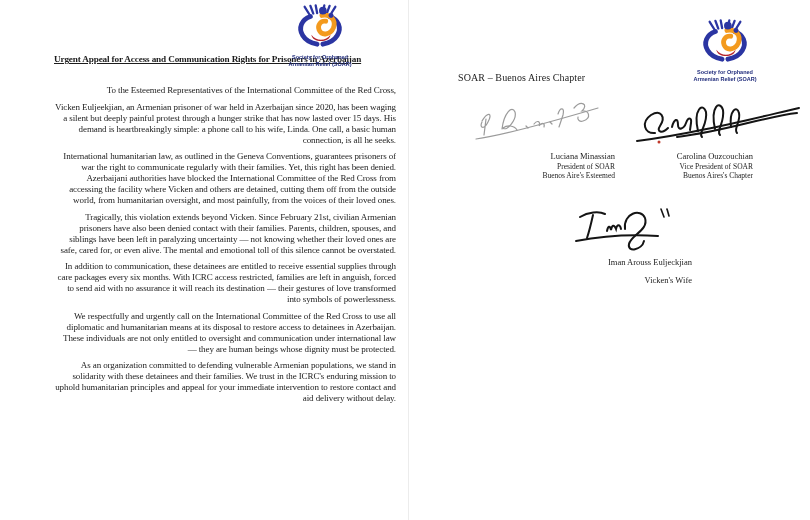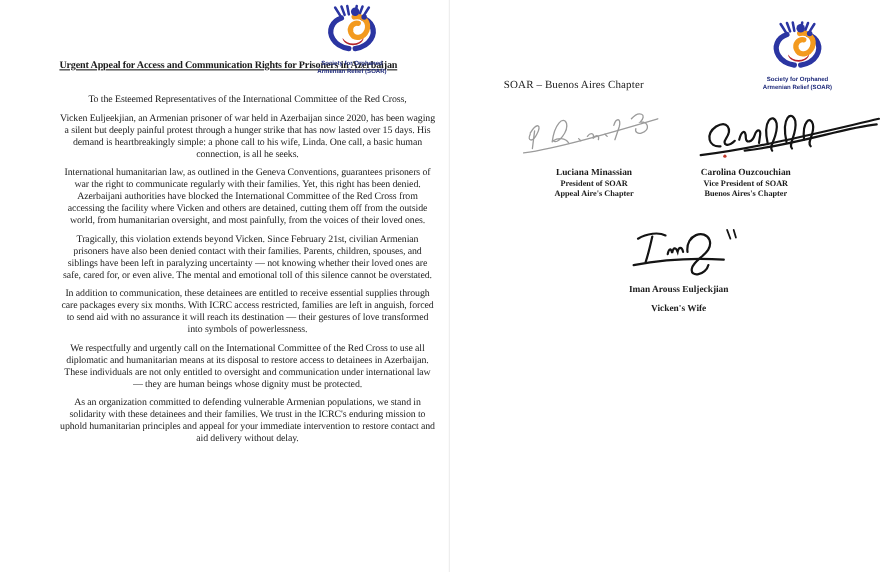--- a/index.html
+++ b/index.html
@@ -18,30 +18,30 @@
   .logo-caption{font-family:"Liberation Sans", sans-serif;font-size:5.5px;line-height:6.5px;
     color:#1f2b7b;font-weight:bold;margin-top:1px;}
 
   
   .p1-content{padding:54px 12px 0 54px;width:342px;}
   .letter-title{
     font-size:9.2px;font-weight:bold;text-decoration:underline;letter-spacing:-0.15px;
     white-space:nowrap;margin:0 0 21px 0;
   }
   .p1-content p{
-    font-size:9px;line-height:11px;letter-spacing:-0.1px;margin:0 0 5.5px 0;text-align:center;
+    font-size:9px;line-height:11px;letter-spacing:-0.1px;margin:0 0 5.5px 0;text-align:right;
   }
 
   
   .chapter-heading{position:absolute;left:49px;top:72px;font-size:10px;letter-spacing:0.1px;}
   .sig{position:absolute;}
   .sig-luciana{left:65px;top:97px;}
   .sig-carolina{left:226px;top:100px;}
   .sig-iman{left:163px;top:204px;}
-  .signer-caption{position:absolute;width:150px;text-align:center;font-weight:bold;}
+  .signer-caption{position:absolute;width:150px;text-align:right;font-weight:normal;}
   .caption-luciana{left:56px;top:151px;}
   .caption-carolina{left:194px;top:151px;}
   .caption-iman{left:133px;top:257px;}
   .signer-name{font-size:8.5px;line-height:10.5px;}
   .signer-title,.signer-chapter{font-size:7.5px;line-height:9.5px;}
   .caption-iman .signer-title{font-size:8.5px;margin-top:8px;}
 </style>
 </head>
 <body>
 
@@ -137,21 +137,21 @@
         <path d="M96,27 C94,10 102,5 104,13 C106,22 98,29 102,33"></path>
         <path d="M2,41 C52,35 112,20 164,8"></path>
         <path d="M42,37 C92,31 132,16 162,13"></path>
       </g>
       <circle cx="24" cy="42" r="1.5" fill="#c0392b"></circle>
     </svg>
 
     <div class="signer-caption caption-luciana">
       <div class="signer-name">Luciana Minassian</div>
       <div class="signer-title">President of SOAR</div>
-      <div class="signer-chapter">Appeal Aire's Chapter</div>
+      <div class="signer-chapter">Buenos Aire's Esteemed</div>
     </div>
 
     <div class="signer-caption caption-carolina">
       <div class="signer-name">Carolina Ouzcouchian</div>
       <div class="signer-title">Vice President of SOAR</div>
       <div class="signer-chapter">Buenos Aires's Chapter</div>
     </div>
 
     <svg class="sig sig-iman" width="102" height="54" viewBox="0 0 102 54">
       <g fill="none" stroke-width="2" stroke-linecap="round" stroke="#141414">

